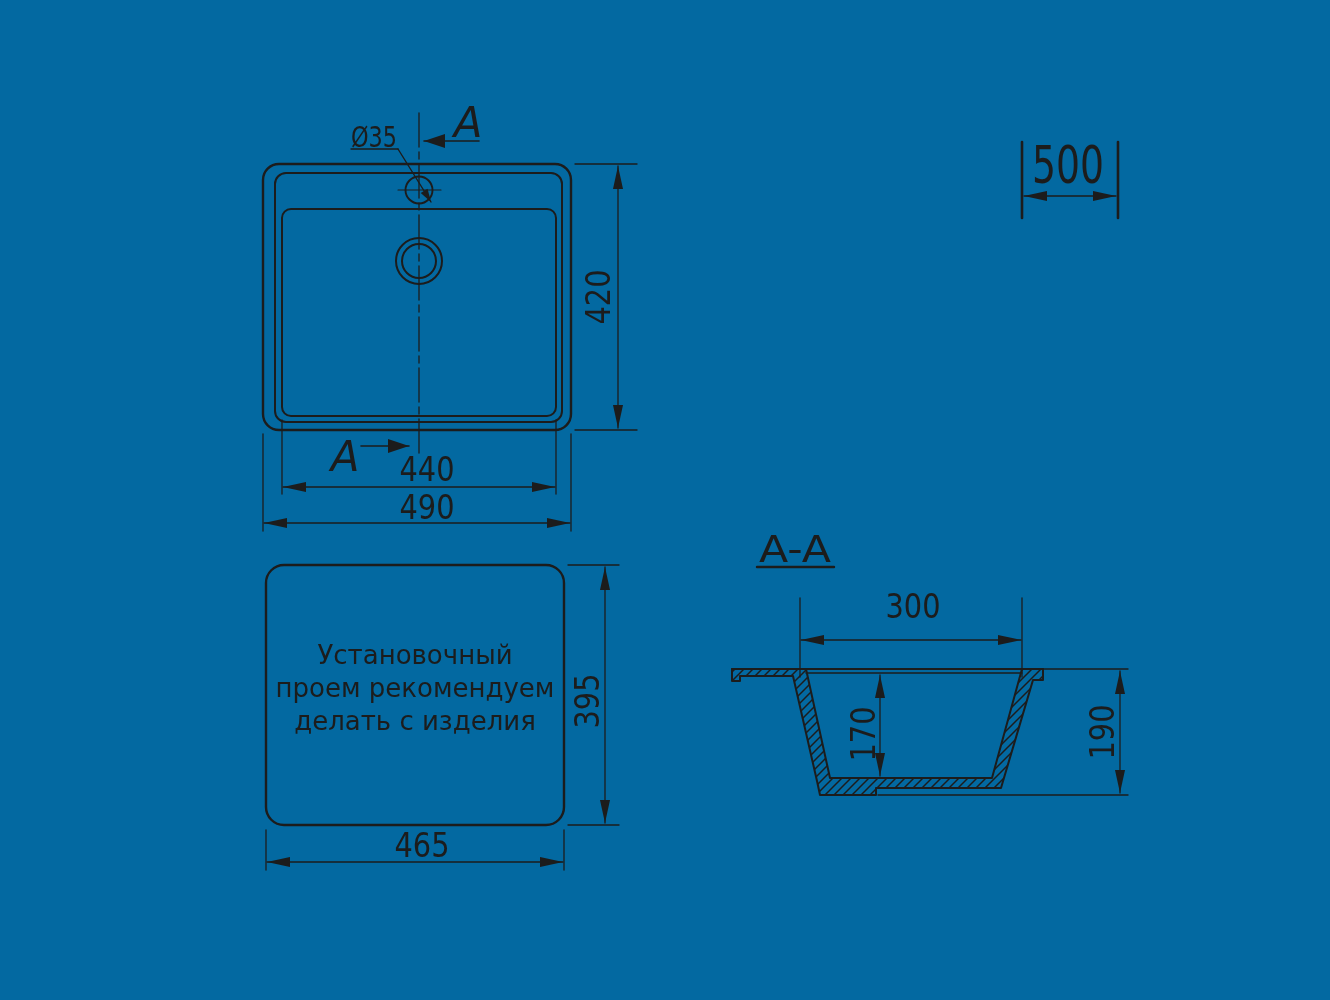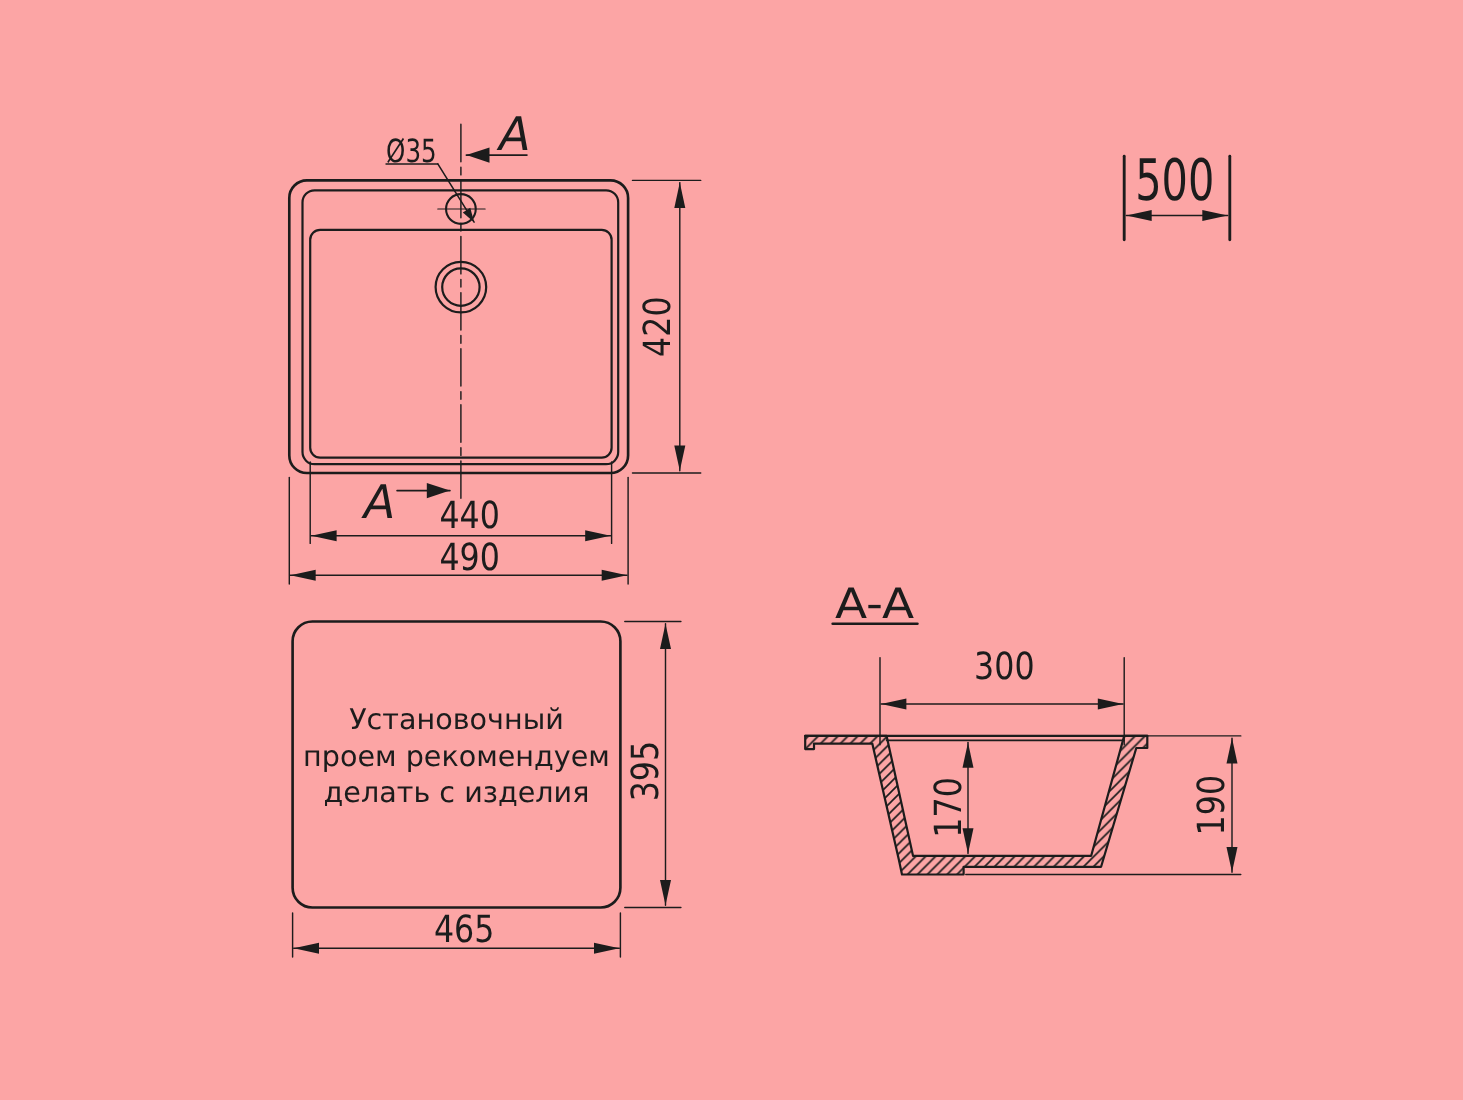--- a/index.html
+++ b/index.html
@@ -4,21 +4,21 @@
 <style>
   html, body {
     margin: 0;
     padding: 0;
     background: #ffffff;
   }
   .canvas {
     position: relative;
     width: 1330px;
     height: 1000px;
-    background: #fca5a5;
+    background: #0369a1;
     overflow: hidden;
   }
   svg text {
     fill: #1c1c1c;
     font-family: "DejaVu Sans", "Liberation Sans", sans-serif;
   }
   .dim-num   { font-size: 34px; }
   .dim-big   { font-size: 52px; }
   .cut-letter{ font-size: 42px; font-style: italic; }
   .sec-title { font-size: 38px; }

